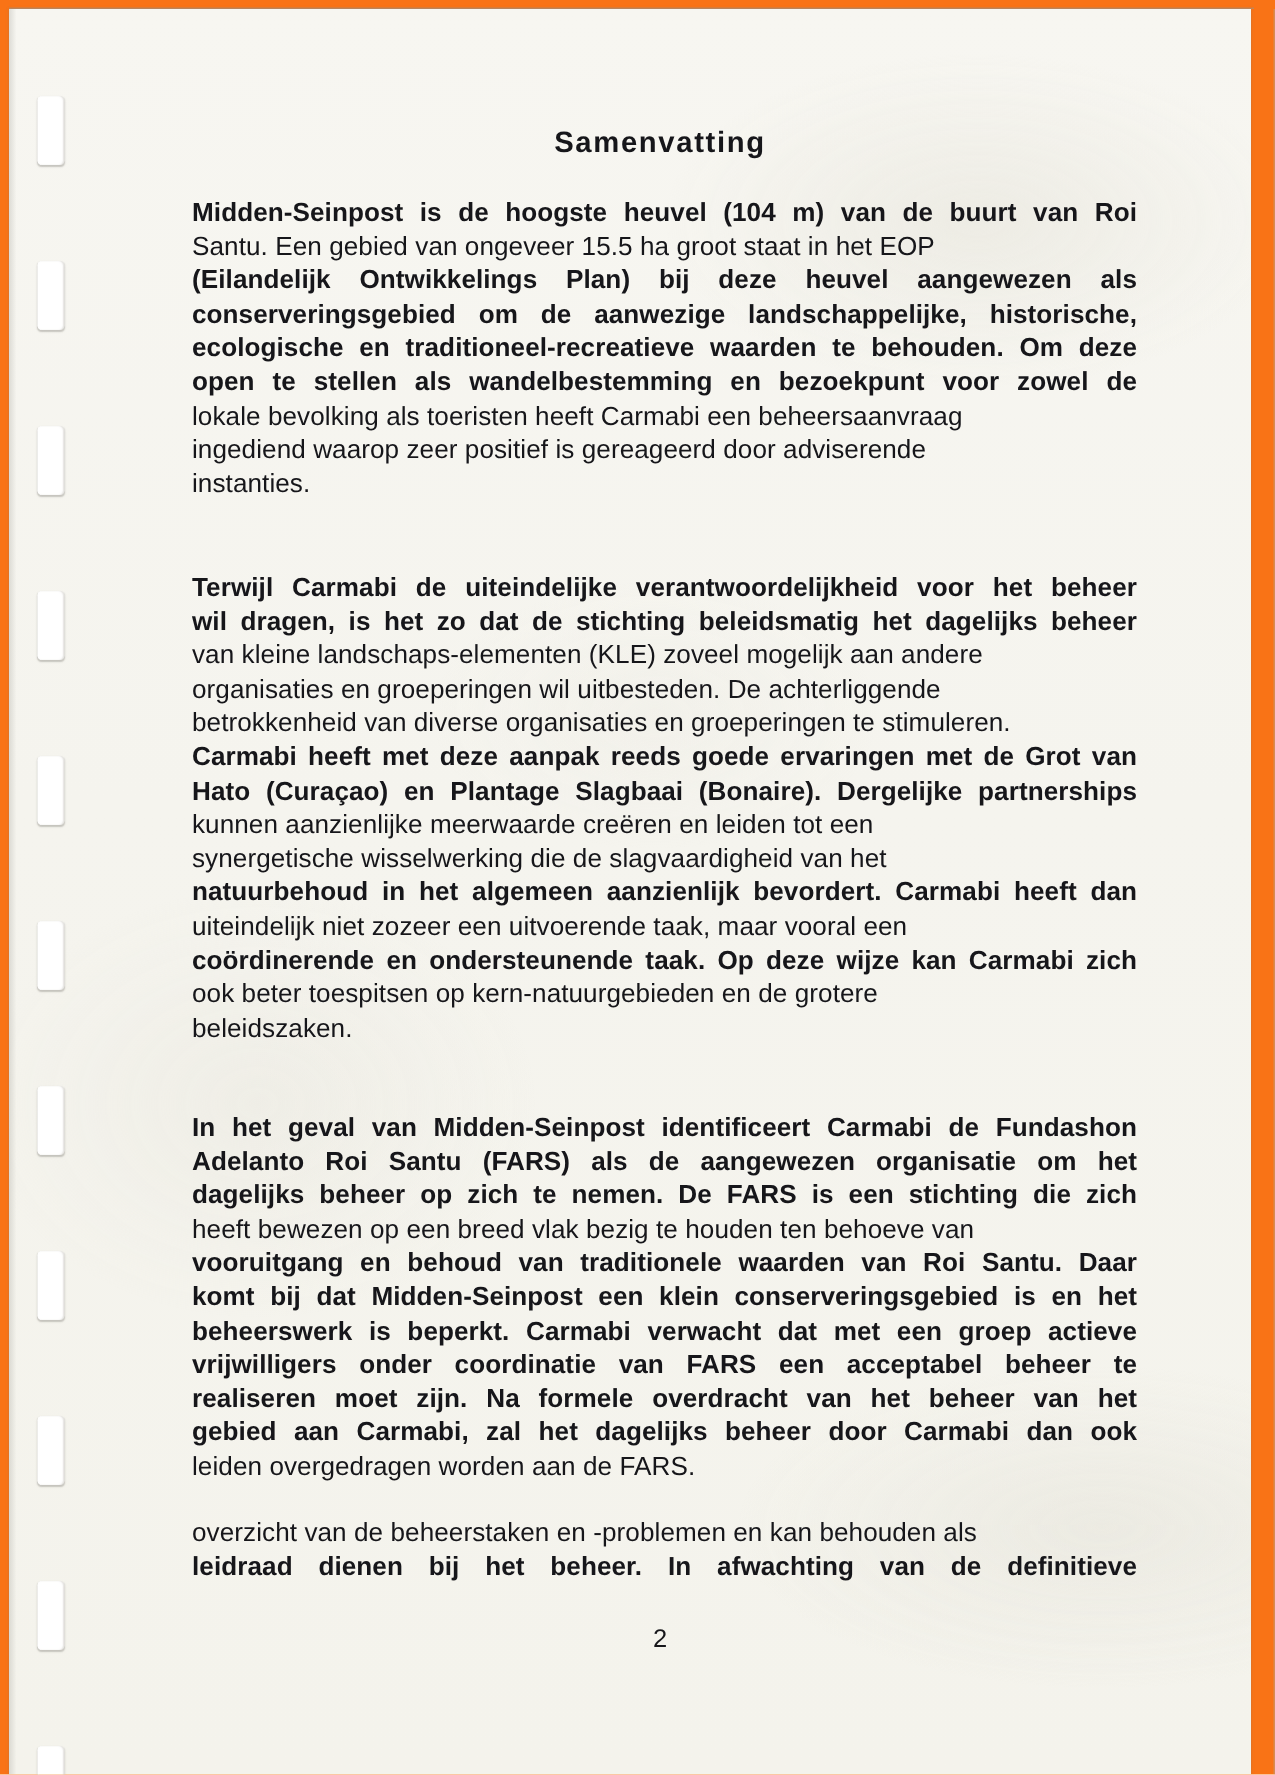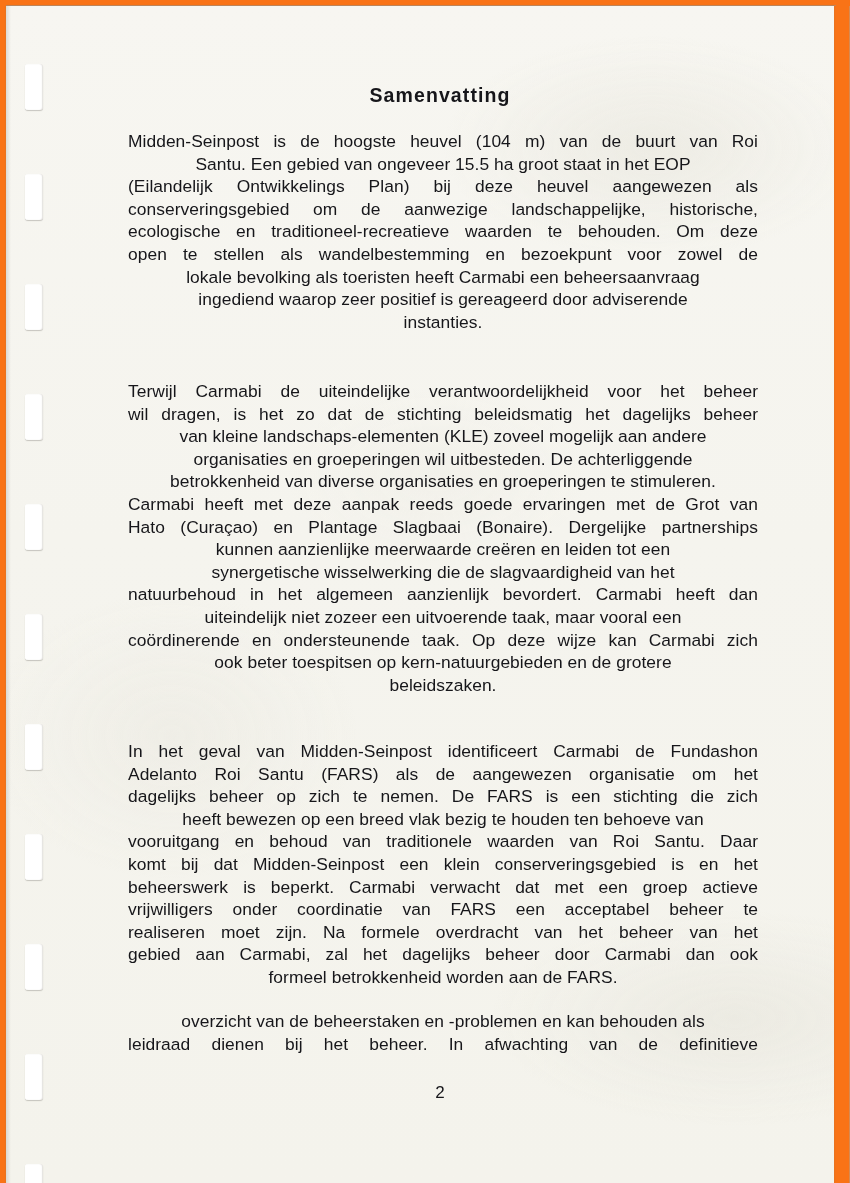--- a/index.html
+++ b/index.html
@@ -100,26 +100,26 @@
   .para {
     position: absolute;
     left: 6px;
     width: 630px;
   }
   .line {
     font-size: 17.4px;
     line-height: 22.6px;
     white-space: pre;
     letter-spacing: 0.05px;
-    text-align: center;
   }
   .line.j {
     white-space: normal;
     text-align: justify;
     text-align-last: justify;
+    font-weight: bold;
   }
   #page-number {
     position: absolute;
     top: 1083px;
     left: 0;
     width: 636px;
     text-align: center;
     font-size: 17px;
   }
 </style>
@@ -183,21 +183,21 @@
           <div class="line j">In het geval van Midden-Seinpost identificeert Carmabi de Fundashon</div>
           <div class="line j">Adelanto Roi Santu (FARS) als de aangewezen organisatie om het</div>
           <div class="line j">dagelijks beheer op zich te nemen. De FARS is een stichting die zich</div>
           <div class="line">heeft bewezen op een breed vlak bezig te houden ten behoeve van</div>
           <div class="line j">vooruitgang en behoud van traditionele waarden van Roi Santu. Daar</div>
           <div class="line j">komt bij dat Midden-Seinpost een klein conserveringsgebied is en het</div>
           <div class="line j">beheerswerk is beperkt. Carmabi verwacht dat met een groep actieve</div>
           <div class="line j">vrijwilligers onder coordinatie van FARS een acceptabel beheer te</div>
           <div class="line j">realiseren moet zijn. Na formele overdracht van het beheer van het</div>
           <div class="line j">gebied aan Carmabi, zal het dagelijks beheer door Carmabi dan ook</div>
-          <div class="line">formeel betrokkenheid worden aan de FARS.</div>
+          <div class="line">leiden overgedragen worden aan de FARS.</div>
         </div>
         <div class="para" style="top: 1010px;">
           <div class="line">overzicht van de beheerstaken en -problemen en kan behouden als</div>
           <div class="line j">leidraad dienen bij het beheer. In afwachting van de definitieve</div>
         </div>
       </div>
     <div id="page-number">2</div>
   </div>
 
 </div>

